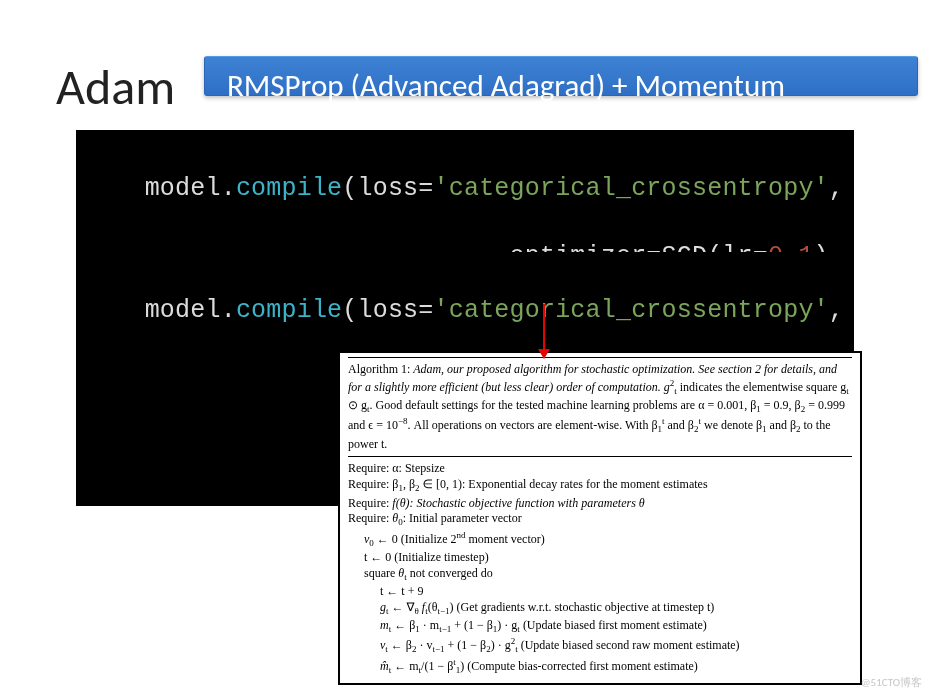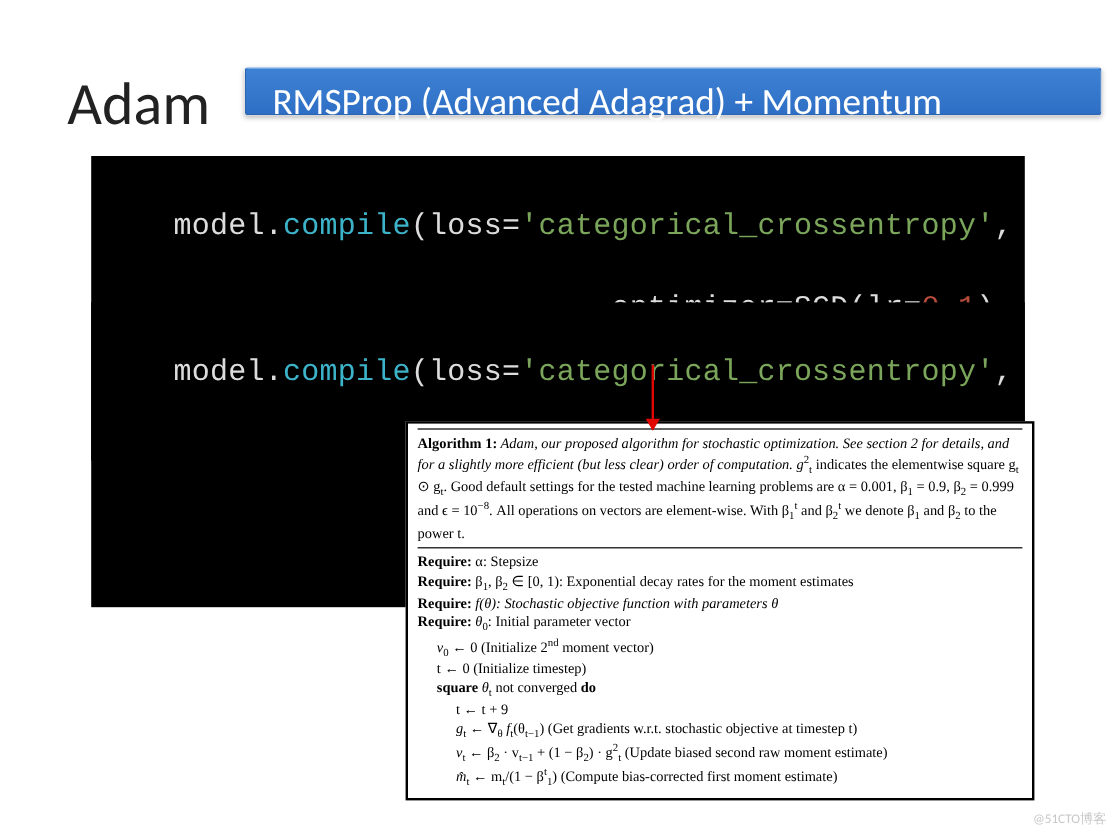--- a/index.html
+++ b/index.html
@@ -99,21 +99,21 @@
     color: #000;
   }
   .algo-head {
     border-top: 1.5px solid #000;
     border-bottom: 1px solid #000;
     padding: 4px 0 4px 0;
   }
   .algo-body {
     padding: 4px 0 0 0;
   }
-  .algo-box b { font-weight: 700; }
+  .algo-box b { font-weight: 400; }
   .i1 { padding-left: 16px; display: block; }
   .i2 { padding-left: 32px; display: block; }
   .sub { font-size: 9px; vertical-align: sub; }
   .sup { font-size: 9px; vertical-align: super; }
   .it { font-style: italic; }
 
   .watermark {
     position: absolute;
     right: 8px;
     bottom: 6px;
@@ -153,20 +153,21 @@
   <div class="algo-body">
     <div><b>Require:</b><span> α: Stepsize</span></div>
     <div><b>Require:</b><span> β</span><span class="sub">1</span><span>, β</span><span class="sub">2</span><span> ∈ [0, 1): Exponential decay rates for the moment estimates</span></div>
     <div><b>Require:</b><span class="it"> f(θ): Stochastic objective function with parameters θ</span></div>
     <div><b>Require:</b><span class="it"> θ</span><span class="sub">0</span><span>: Initial parameter vector</span></div>
     <span class="i1"><span class="it">v</span><span class="sub">0</span><span> ← 0 (Initialize 2</span><span class="sup">nd</span><span> moment vector)</span></span>
     <span class="i1">t ← 0 (Initialize timestep)</span>
     <span class="i1"><b>square</b><span class="it"> θ</span><span class="sub">t</span><span> not converged </span><b>do</b></span>
     <span class="i2">t ← t + 9</span>
     <span class="i2"><span class="it">g</span><span class="sub">t</span><span> ← ∇</span><span class="sub">θ</span><span class="it"> f</span><span class="sub">t</span><span>(θ</span><span class="sub">t−1</span><span>) (Get gradients w.r.t. stochastic objective at timestep t)</span></span>
+    <span class="i2"><span class="it">m</span><span class="sub">t</span><span> ← β</span><span class="sub">1</span><span> · m</span><span class="sub">t−1</span><span> + (1 − β</span><span class="sub">1</span><span>) · g</span><span class="sub">t</span><span> (Update biased first moment estimate)</span></span>
     <span class="i2"><span class="it">v</span><span class="sub">t</span><span> ← β</span><span class="sub">2</span><span> · v</span><span class="sub">t−1</span><span> + (1 − β</span><span class="sub">2</span><span>) · g</span><span class="sup">2</span><span class="sub">t</span><span> (Update biased second raw moment estimate)</span></span>
     <span class="i2"><span class="it">m̂</span><span class="sub">t</span><span> ← m</span><span class="sub">t</span><span>/(1 − β</span><span class="sup">t</span><span class="sub">1</span><span>) (Compute bias-corrected first moment estimate)</span></span>
 
   </div>
 
 </div>
 
 <div class="watermark">@51CTO博客</div>
 
 </body></html>

